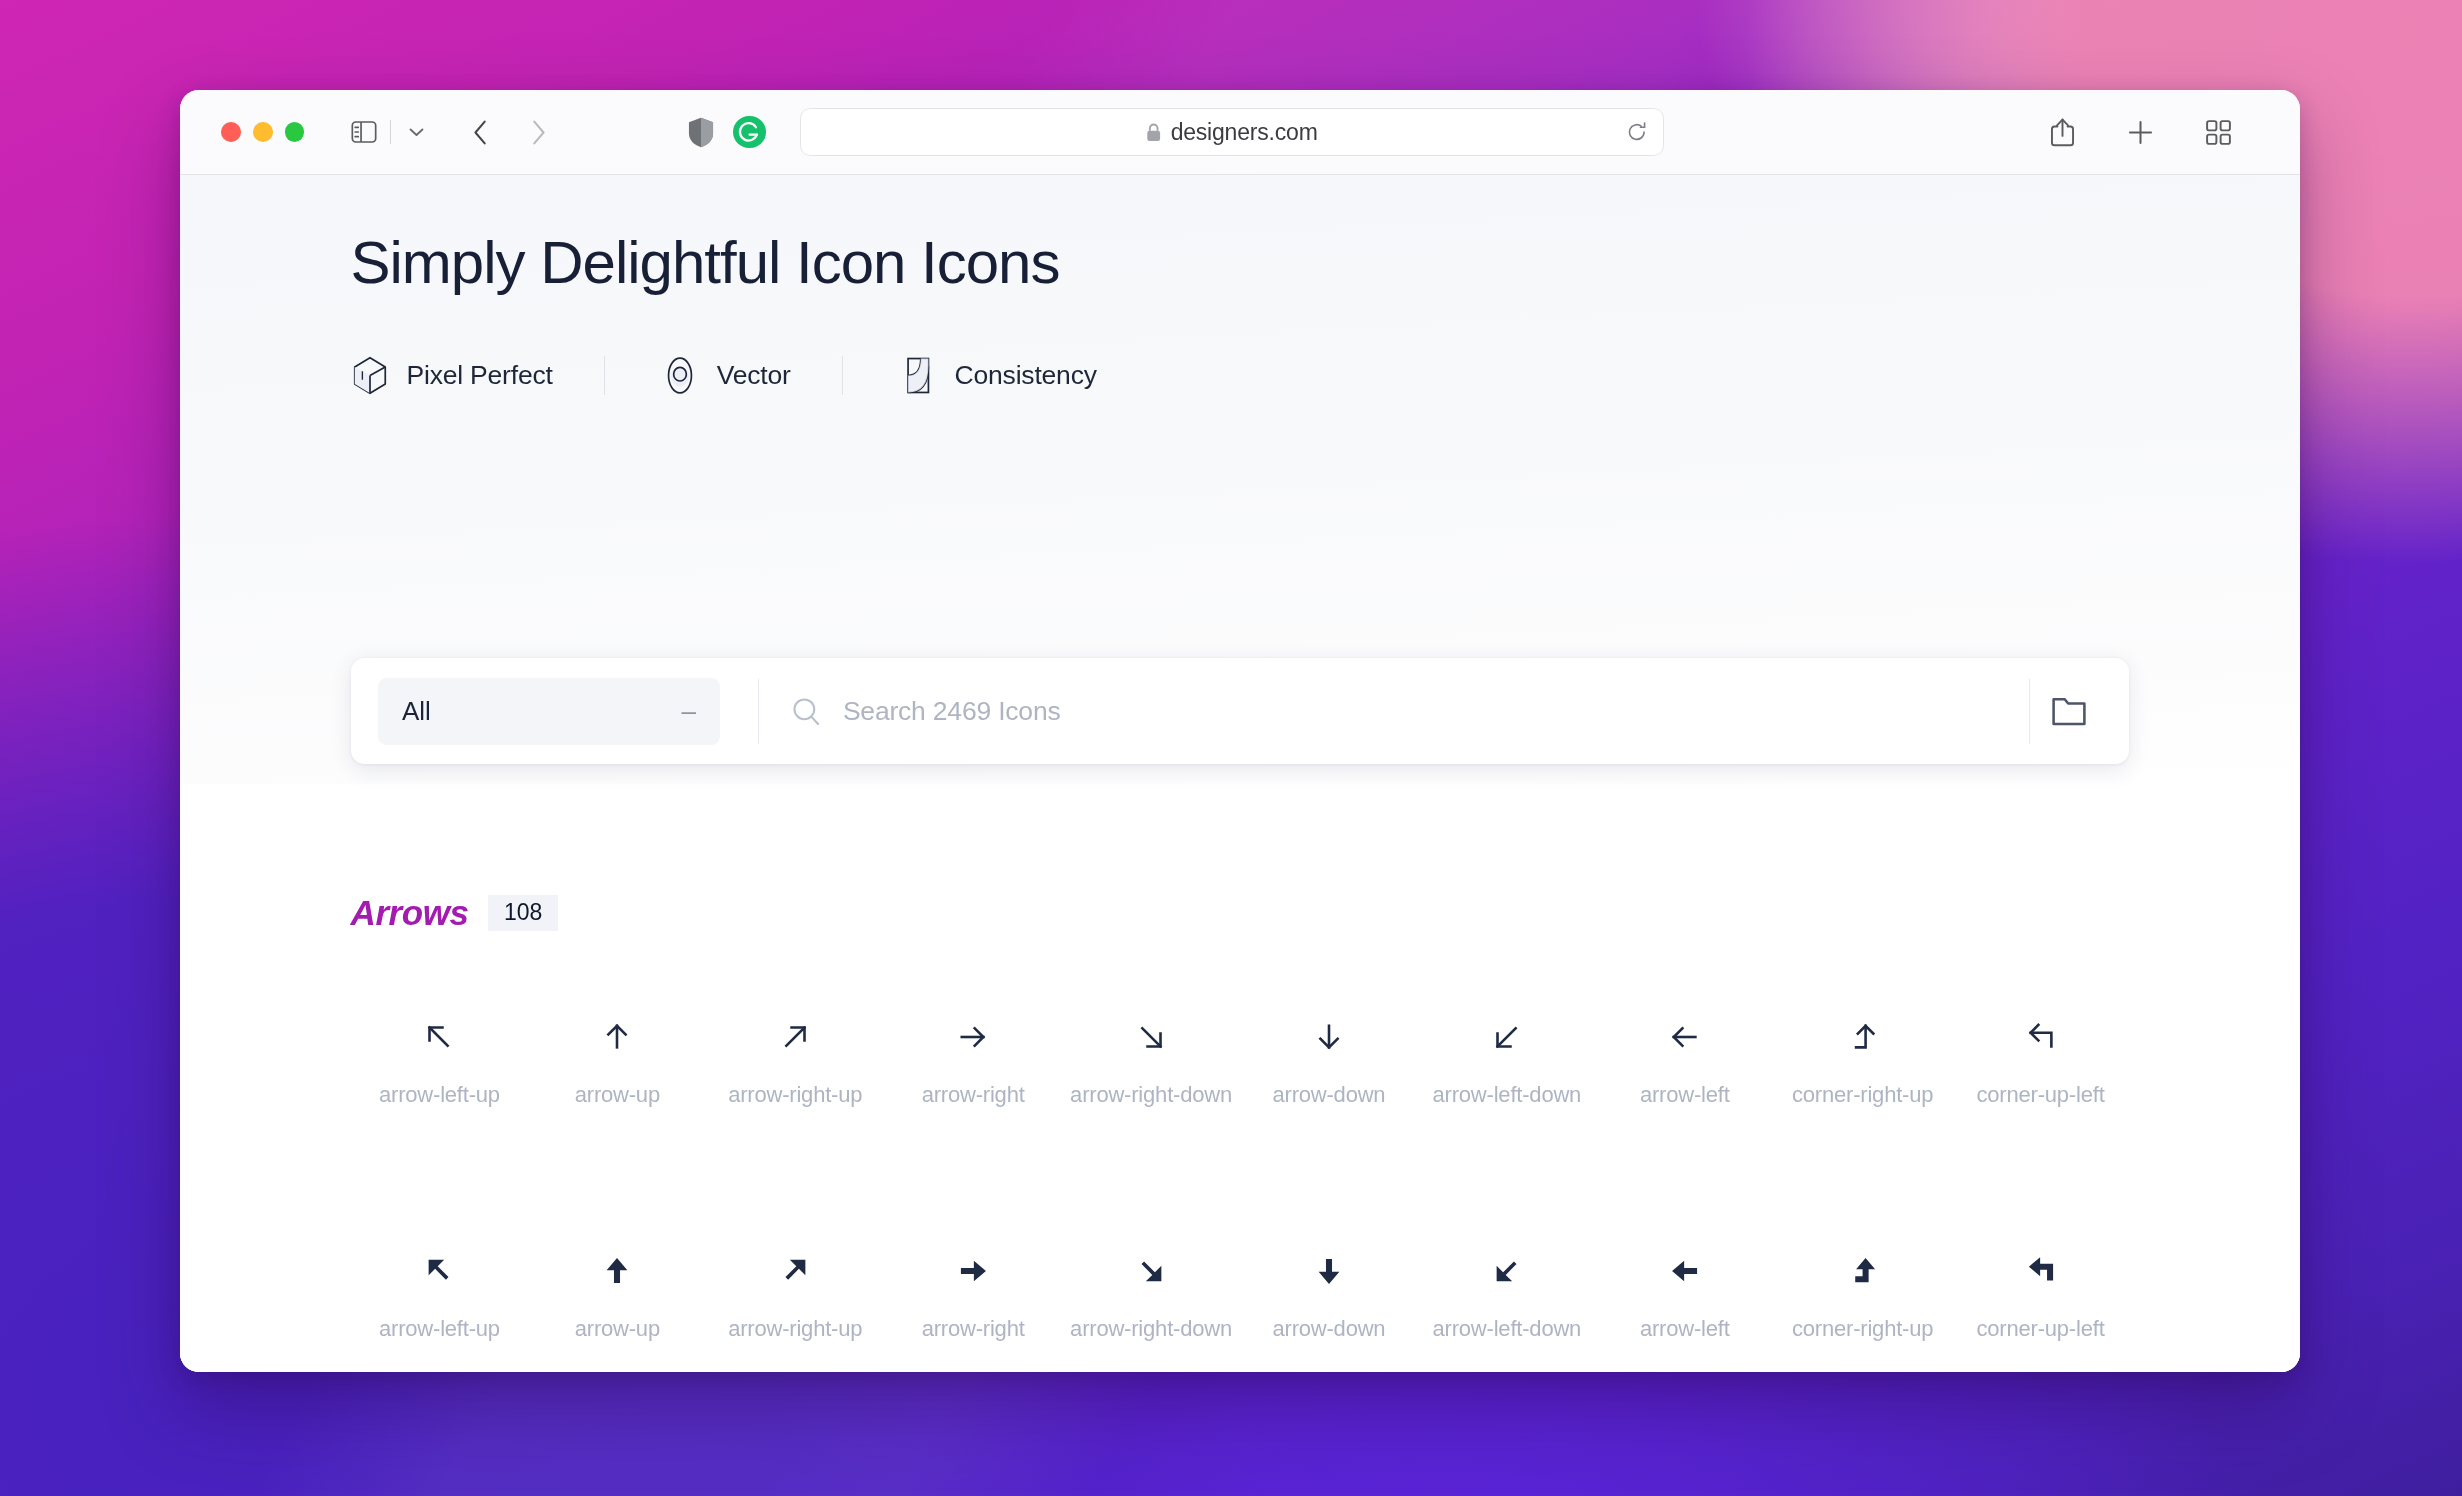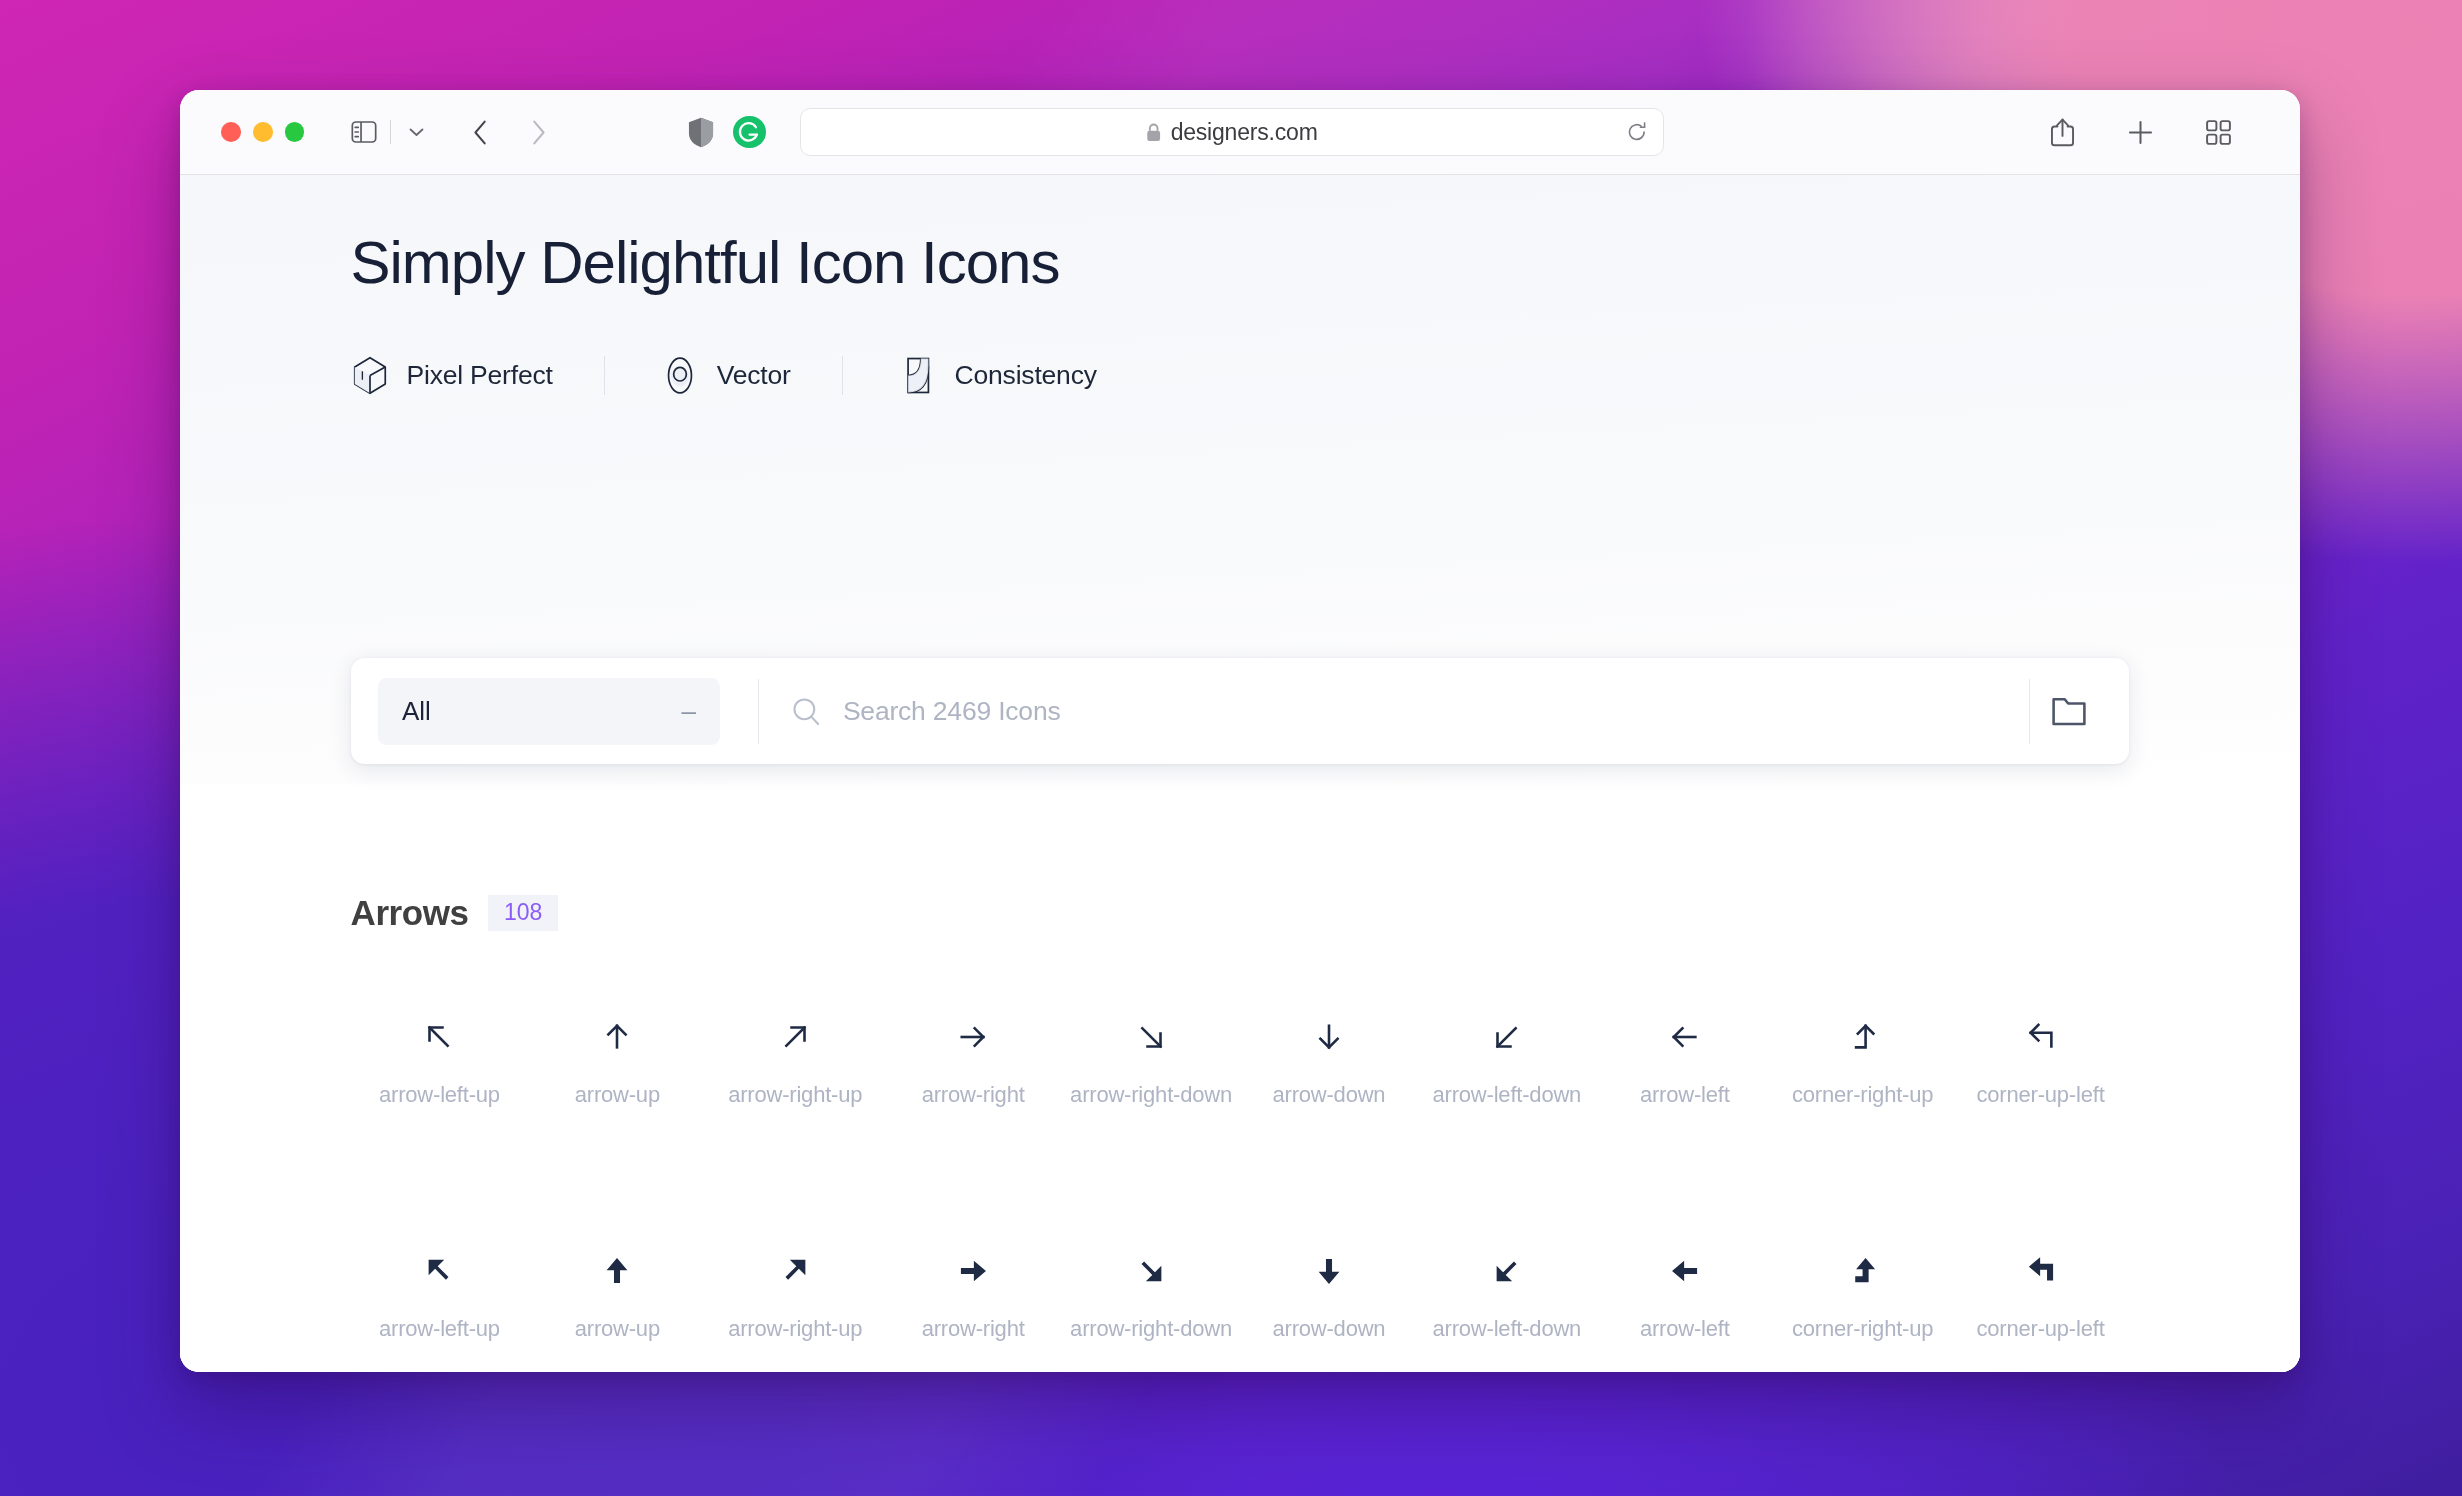--- a/index.html
+++ b/index.html
@@ -241,26 +241,27 @@
   .catalog {
     padding-top: 109px;
     background: #fff;
   }
   .section-head {
     display: flex; align-items: center; gap: 19px;
   }
   .section-title {
     font-size: 35px;
     font-weight: 700;
-    color: #404040;
+    color: #a21caf;
     letter-spacing: -0.4px;
+    font-style: italic;
   }
   .section-count {
     background: #f1f3f8;
-    color: #8b5cf6;
+    color: #0f172a;
     font-size: 23px;
     border-radius: 0;
     padding: 6px 16.2px 7.7px;
     line-height: 1;
   }
 
   .icon-grid {
     margin-top: 58px;
     display: grid;
     grid-template-columns: repeat(10, 1fr);

